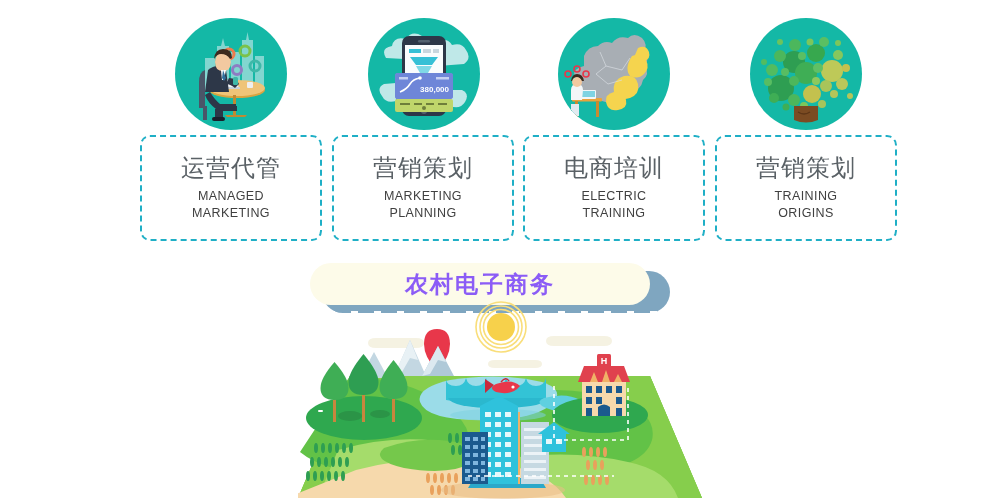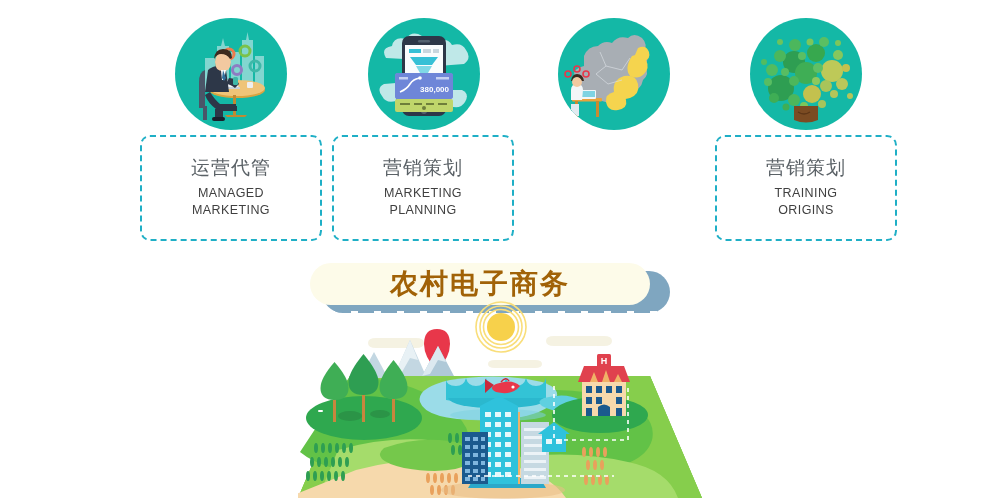--- a/index.html
+++ b/index.html
@@ -25,21 +25,21 @@
   
   .cards{position:absolute;left:0;top:135px;width:1000px;height:108px;}
   .card{
     position:absolute;top:0;width:182px;height:106px;
     border:2px dashed #1FAFC6;border-radius:10px;
     box-sizing:border-box;
     display:flex;flex-direction:column;align-items:center;justify-content:center;
     background:#ffffff;
   }
   .card .cn{
-    font-size:19px;color:#5a6166;letter-spacing:1px;line-height:1.1;
+    font-size:24px;color:#5a6166;letter-spacing:1px;line-height:1.1;
     margin-bottom:7px;font-weight:400;text-align:center;
   }
   .card .en{
     font-size:12.5px;color:#404040;line-height:1.32;text-align:center;
     letter-spacing:.4px;
   }
   .k1{left:140px;}
   .k2{left:332px;}
   .k3{left:523px;}
   .k4{left:715px;}
@@ -49,21 +49,21 @@
   .banner-shadow{
     position:absolute;left:12px;top:8px;width:348px;height:42px;
     background:#7FA6C0;border-radius:21px;
   }
   .banner{
     position:absolute;left:0;top:0;width:340px;height:42px;
     background:#FDFBE9;border-radius:21px;
     display:flex;align-items:center;justify-content:center;
   }
   .banner .title{
-    font-size:28px;font-weight:bold;color:#a16207;letter-spacing:2px;
+    font-size:23px;font-weight:bold;color:#8b5cf6;letter-spacing:2px;
   }
   .banner-dashes{
     position:absolute;left:18px;top:48px;width:330px;height:3px;
     background:repeating-linear-gradient(to right,#ffffff 0 7px,transparent 7px 23px);
   }
 
   
   .scene{position:absolute;left:298px;top:300px;width:404px;height:200px;}
   .scene svg{display:block;width:404px;height:200px;}
 </style>
@@ -244,20 +244,27 @@
     </div>
 
     <div class="card k2">
       <div class="cn">营销策划</div>
       <div class="en">
         <span>MARKETING</span><br>
         <span>PLANNING</span>
       </div>
     </div>
 
+    <div class="card k3">
+      <div class="cn">电商培训</div>
+      <div class="en">
+        <span>ELECTRIC</span><br>
+        <span>TRAINING</span>
+      </div>
+    </div>
 
     <div class="card k4">
       <div class="cn">营销策划</div>
       <div class="en">
         <span>TRAINING</span><br>
         <span>ORIGINS</span>
       </div>
     </div>
   </div>
 

